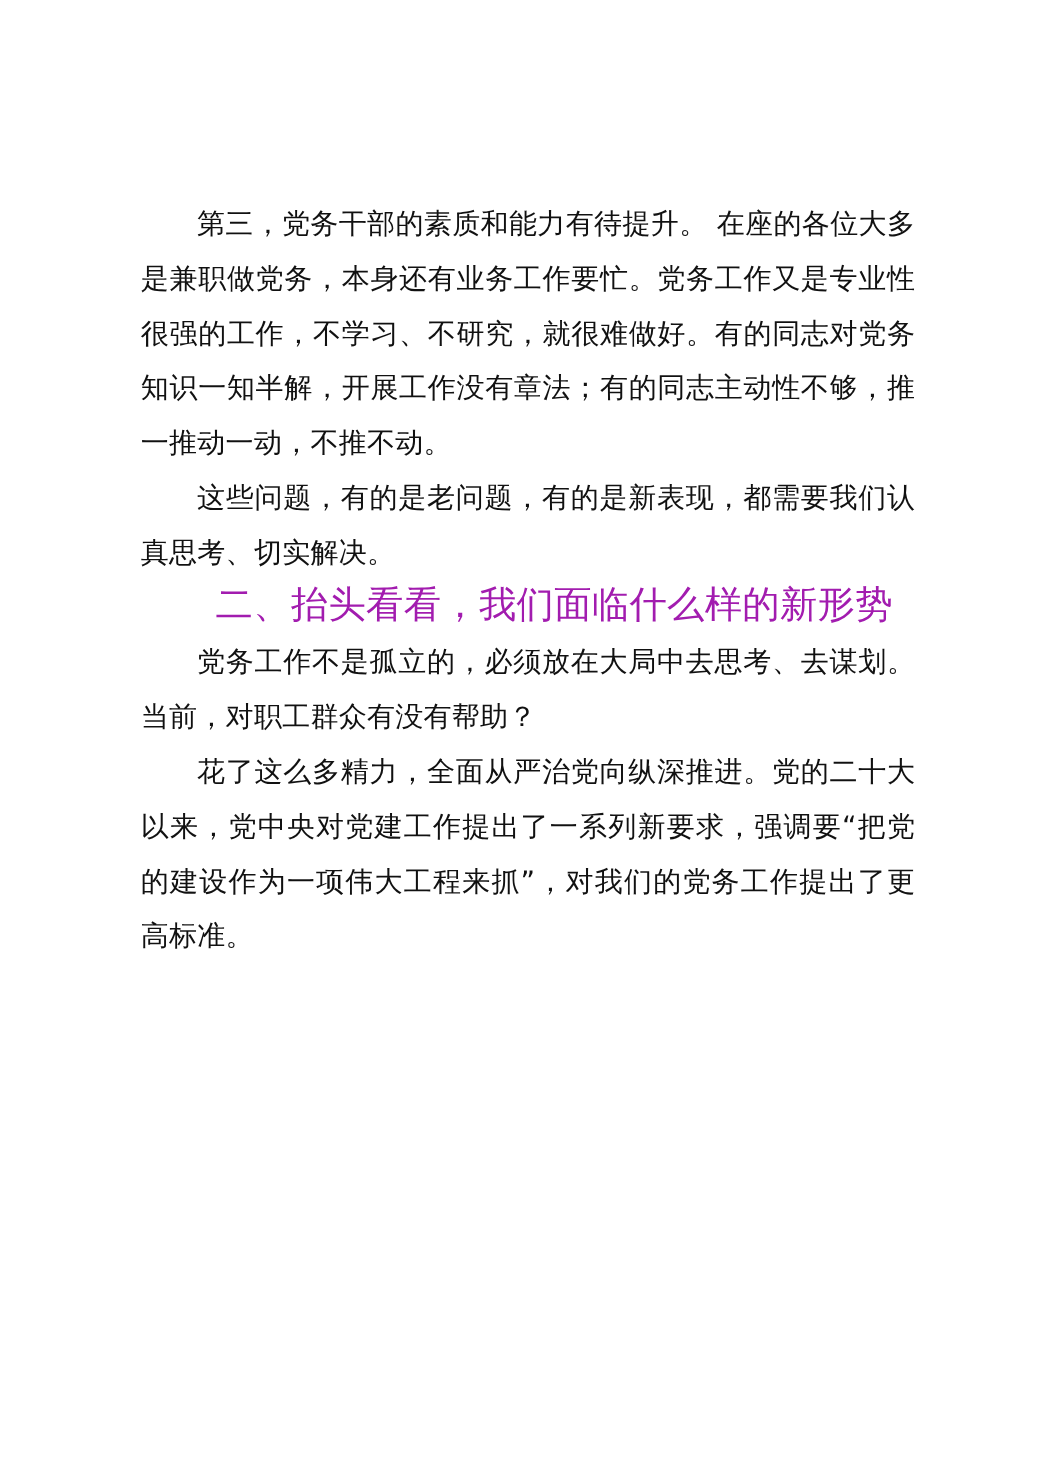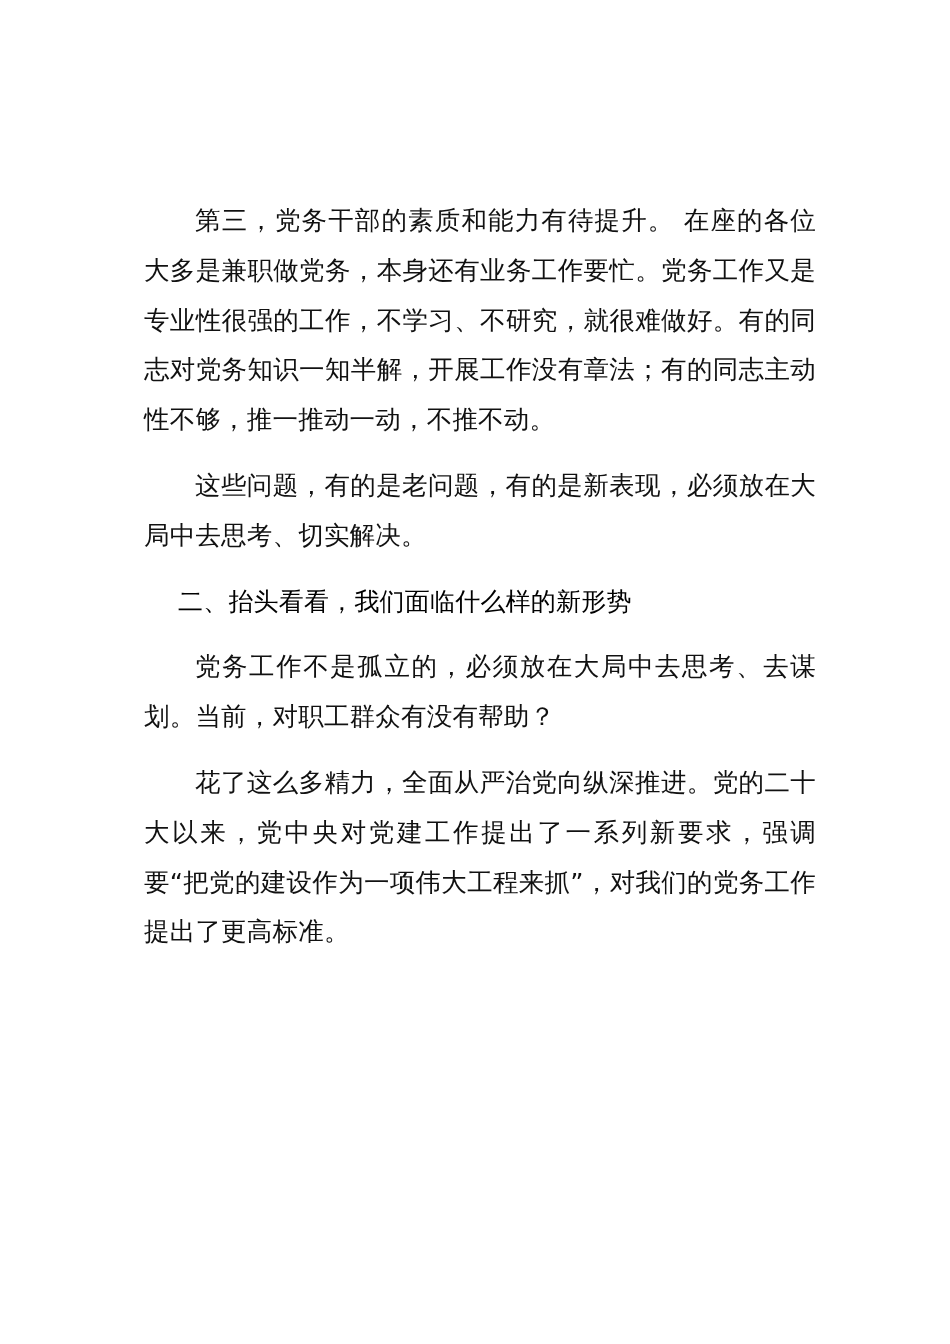--- a/index.html
+++ b/index.html
@@ -18,39 +18,39 @@
       left: 128px;
       top: 180px;
       width: 704px;
       color: #111111;
       font-family: "DejaVu Sans", "Liberation Sans", sans-serif;
       font-size: 25.5px;
       line-height: 49.8px;
       letter-spacing: 0.2px;
     }
     .para {
-      margin: 16px;
+      margin: 0;
       padding: 0;
       text-indent: 2em;
       text-align: justify;
       text-align-last: left;
       word-break: break-all;
     }
     .heading {
       margin: 0;
       padding: 0;
       text-indent: 2em;
-      font-family: Liberation Serif, serif;
+      font-family: Liberation Mono, monospace;
       font-weight: normal;
-      color: #000000;
-      font-size: 25px;
+      color: #a21caf;
+      font-size: 34px;
     }
   </style>
 </head>
 <body>
 
 <div class="page">
   <p class="para">第三，党务干部的素质和能力有待提升。 在座的各位大多是兼职做党务，本身还有业务工作要忙。党务工作又是专业性很强的工作，不学习、不研究，就很难做好。有的同志对党务知识一知半解，开展工作没有章法；有的同志主动性不够，推一推动一动，不推不动。</p>
-  <p class="para">这些问题，有的是老问题，有的是新表现，必须放在大局中去思考、切实解决。</p>
+  <p class="para">这些问题，有的是老问题，有的是新表现，都需要我们认真思考、切实解决。</p>
   <p class="heading">二、抬头看看，我们面临什么样的新形势</p>
   <p class="para">党务工作不是孤立的，必须放在大局中去思考、去谋划。当前，对职工群众有没有帮助？</p>
   <p class="para">花了这么多精力，全面从严治党向纵深推进。党的二十大以来，党中央对党建工作提出了一系列新要求，强调要“把党的建设作为一项伟大工程来抓”，对我们的党务工作提出了更高标准。</p>
 </div>
 
 </body></html>

